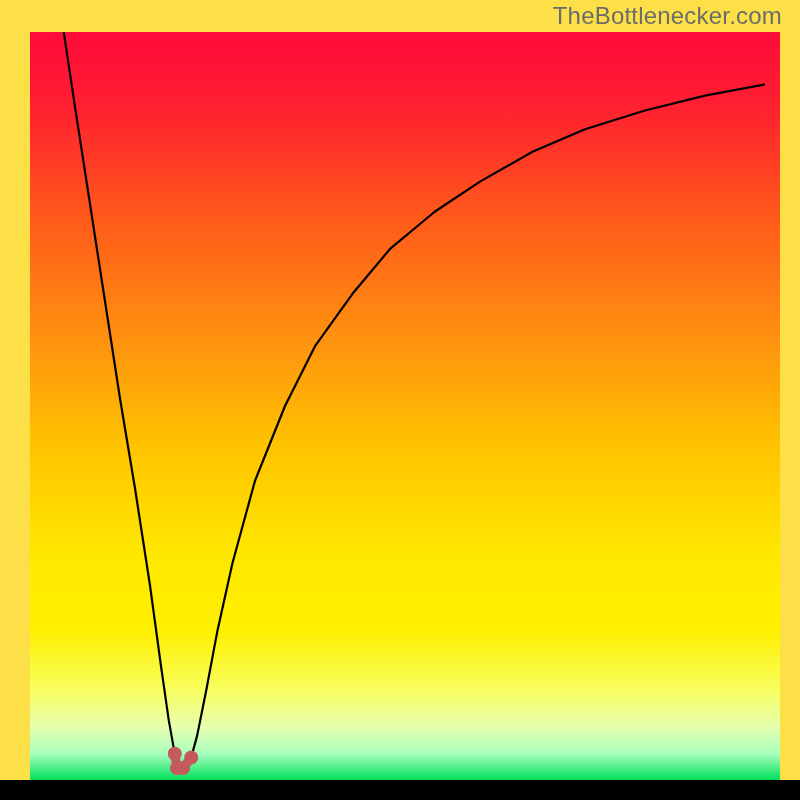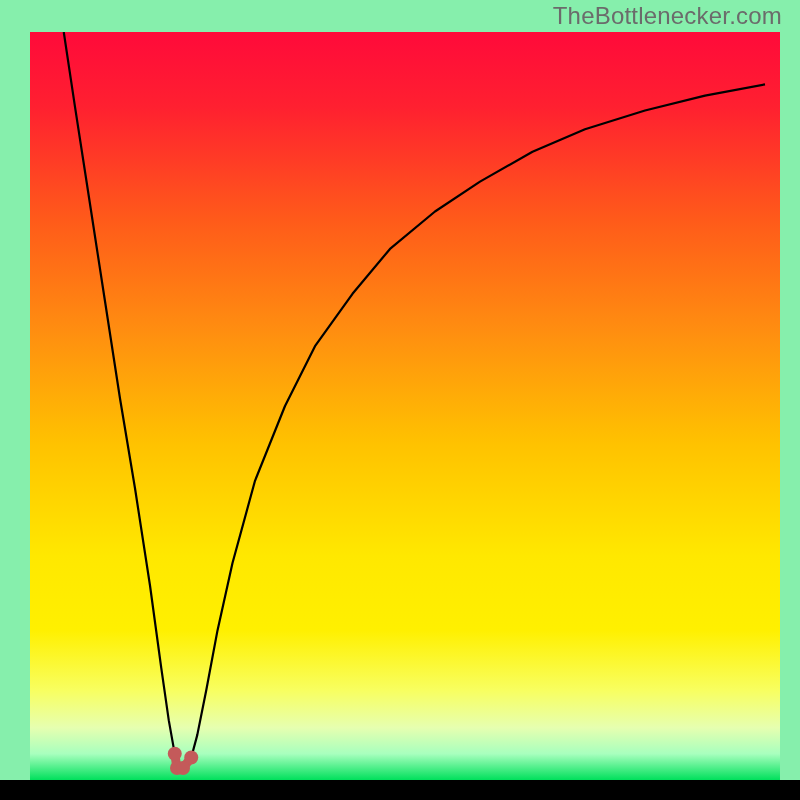--- a/index.html
+++ b/index.html
@@ -8,21 +8,21 @@
     width: 800px;
     height: 800px;
     overflow: hidden;
     background: #000;
     font-family: Arial, Helvetica, sans-serif;
   }
   .frame {
     position: absolute;
     top: 0; left: 0;
     width: 800px; height: 780px;
-    background: #86efac;
+    background: #fde047;
   }
   .plot {
     position: absolute;
     background: #000;
   }
   .watermark {
     position: absolute;
     color: #6b6b6b;
     font-size: 24px;
     font-weight: 400;

